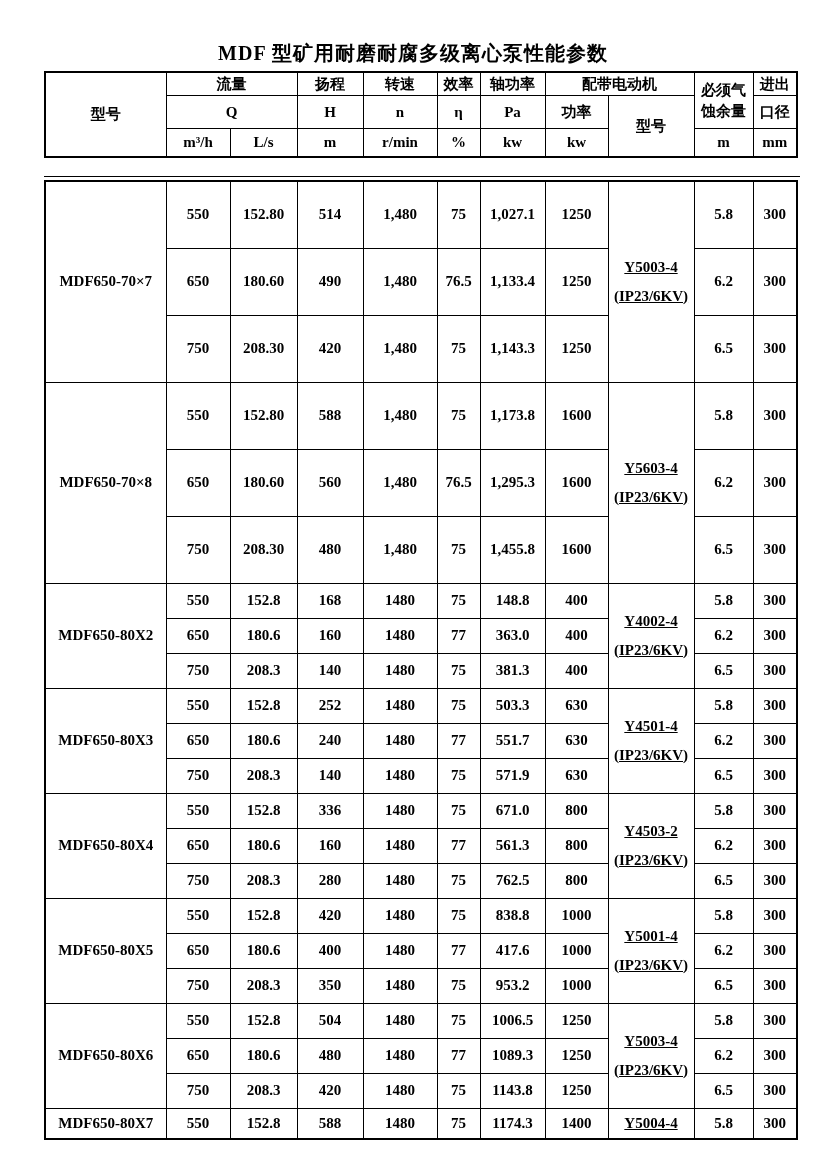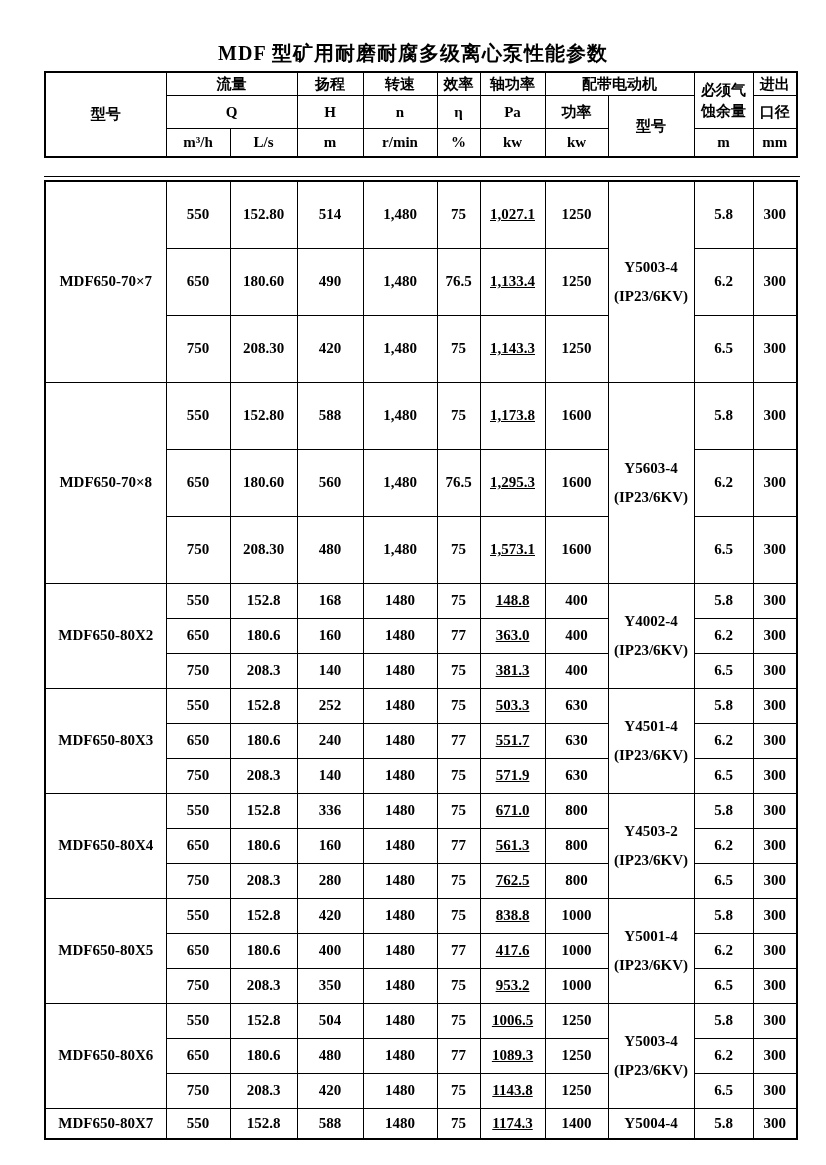--- a/index.html
+++ b/index.html
@@ -22,23 +22,23 @@
   .header-tbl { position:absolute; left:44px; top:71px; }
   .hr1 td { height:22px; }
   .hr2 td { height:32px; }
   .hr3 td { height:27px; }
   .npsh-head { line-height:21px; }
   .body-rule {
     position:absolute; left:44px; top:176px; width:756px; height:0;
     border-top:1px solid #000;
   }
   .body-tbl { position:absolute; left:44px; top:180px; }
-  .pa-cell { word-break:break-all; line-height:27px;text-decoration:underline; }
+  .pa-cell { word-break:break-all; line-height:27px; }
   .model-cell { font-weight:bold; letter-spacing:0px; }
-  .motor-cell div { line-height:29px; font-weight:bold; }
+  .motor-cell div { line-height:29px; font-weight:bold;text-decoration:underline; }
 </style>
 </head>
 <body>
 
 <div class="page">
 
   <div class="title">MDF 型矿用耐磨耐腐多级离心泵性能参数</div>
 
   <table class="tbl header-tbl">
     <colgroup>
@@ -171,21 +171,21 @@
           <td>1600</td>
           <td>6.2</td>
           <td>300</td>
         </tr>
         <tr style="height: 67px;">
           <td>750</td>
           <td>208.30</td>
           <td>480</td>
           <td>1,480</td>
           <td>75</td>
-          <td class="pa-cell">1,573.1</td>
+          <td class="pa-cell">1,455.8</td>
           <td>1600</td>
           <td>6.5</td>
           <td>300</td>
         </tr>
         <tr style="height: 35px;">
           <td class="model-cell" rowspan="3">MDF650-80X2</td>
           <td>550</td>
           <td>152.8</td>
           <td>168</td>
           <td>1480</td>

